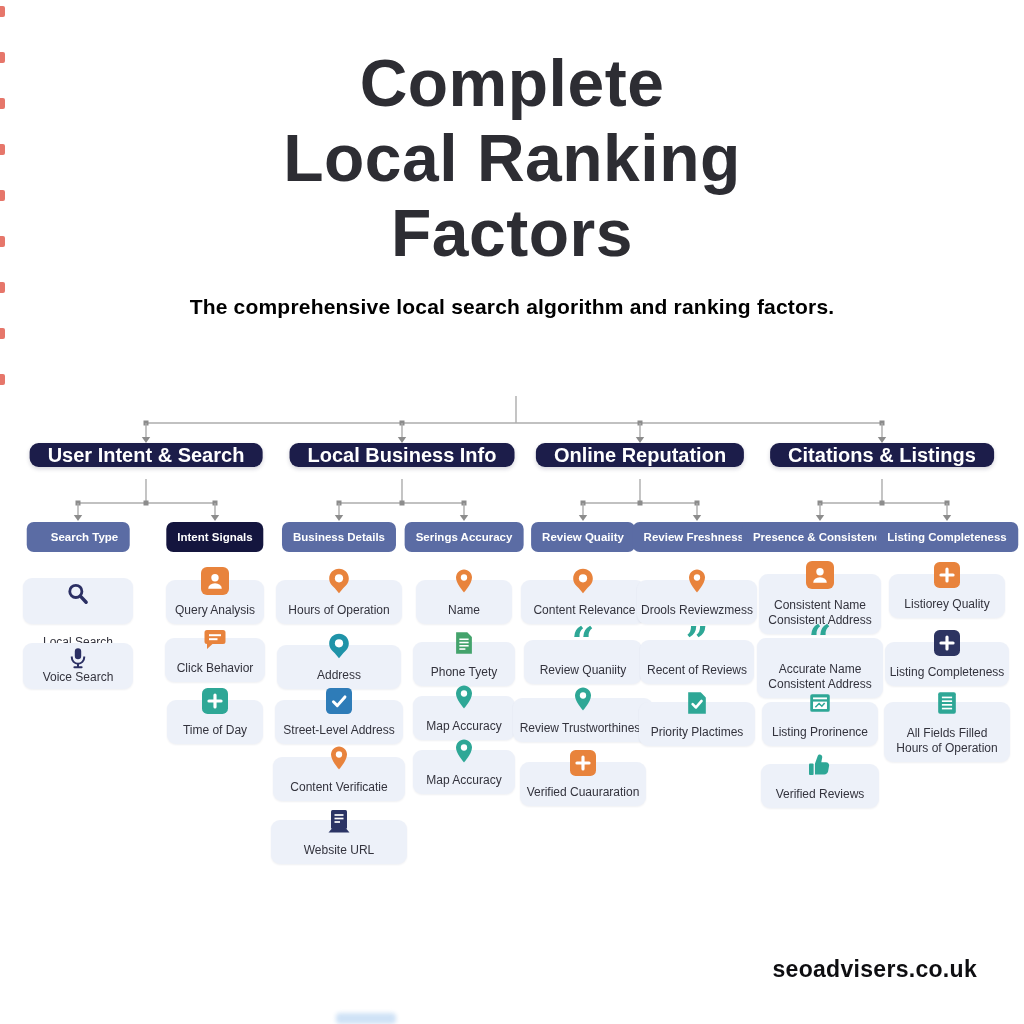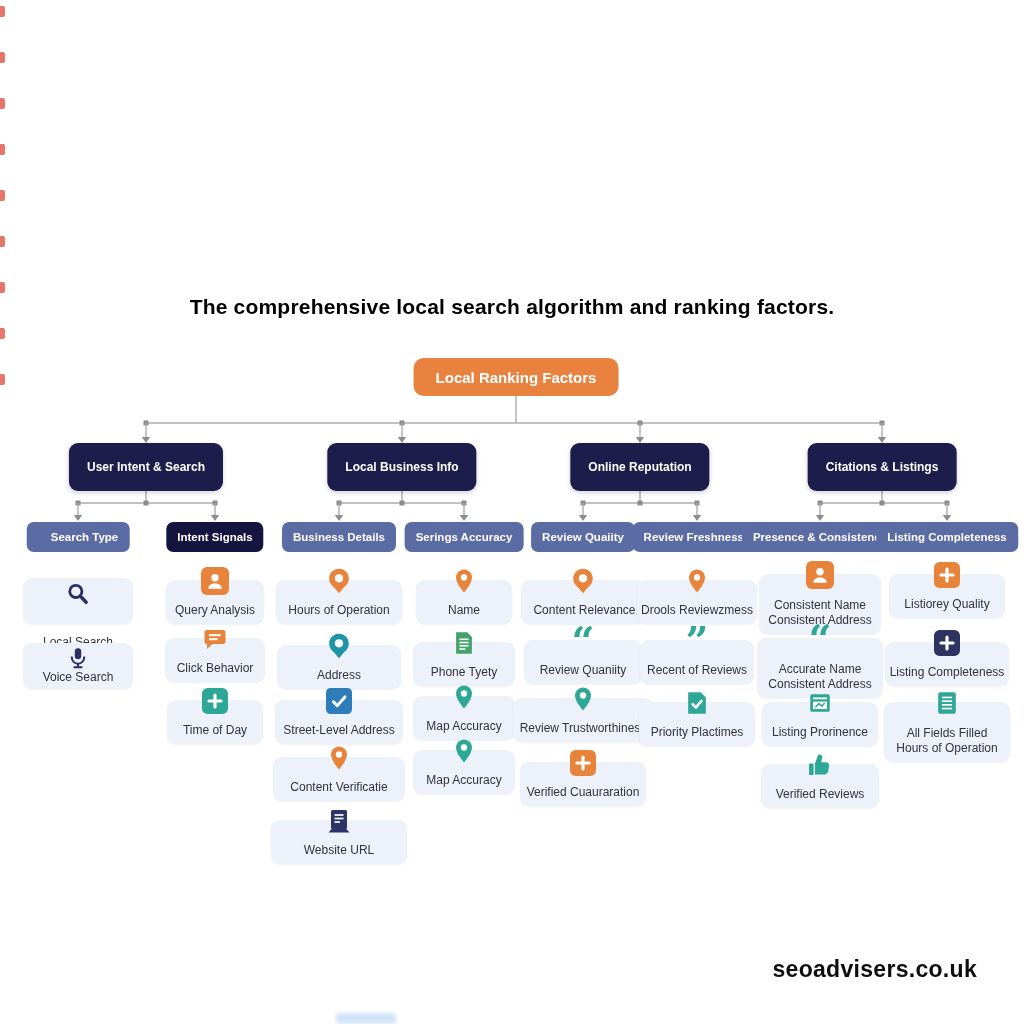--- a/index.html
+++ b/index.html
@@ -8,22 +8,22 @@
 
   .title{position:absolute;top:46px;left:0;width:100%;margin:0;text-align:center;
          font-size:66px;line-height:1.14;font-weight:800;letter-spacing:.5px;color:#2d2d33;white-space:pre-line;}
   .subtitle{position:absolute;top:295px;left:0;width:100%;margin:0;text-align:center;
             font-size:21px;font-weight:600;color:#000000;letter-spacing:.2px;}
 
   .node-root{position:absolute;left:516px;top:358px;transform:translateX(-50%);height:38px;
              background:#e8823e;border-radius:10px;display:flex;align-items:center;justify-content:center;
              color:#fff;font-weight:700;font-size:15px;padding:0 22px;white-space:nowrap;}
 
-  .branch{position:absolute;height:48px;transform:translateX(-50%);background:#1c1d4a;border-radius:9px;
-          display:flex;align-items:center;justify-content:center;color:#fff;font-weight:700;font-size:12px;
+  .branch{position:absolute;height:24px;transform:translateX(-50%);background:#1c1d4a;border-radius:9px;
+          display:flex;align-items:center;justify-content:center;color:#fff;font-weight:700;font-size:20px;
           padding:0 18px;white-space:nowrap;box-shadow:0 2px 4px rgba(20,20,60,.18);}
 
   .sub{position:absolute;height:30px;transform:translateX(-50%);border-radius:7px;
        display:flex;align-items:center;justify-content:center;color:#fff;font-weight:700;font-size:11.5px;
        padding:0 11px;white-space:nowrap;}
   .sub.slate{background:#5b6ca4;}
   .sub.navy{background:#14153e;}
 
   .card{position:absolute;background:#edf1f9;border-radius:9px;box-sizing:border-box;
         display:flex;flex-direction:column;align-items:center;justify-content:flex-end;
@@ -53,20 +53,23 @@
       <div class="edge-mark" style="top: 52px;"></div>
       <div class="edge-mark" style="top: 98px;"></div>
       <div class="edge-mark" style="top: 144px;"></div>
       <div class="edge-mark" style="top: 190px;"></div>
       <div class="edge-mark" style="top: 236px;"></div>
       <div class="edge-mark" style="top: 282px;"></div>
       <div class="edge-mark" style="top: 328px;"></div>
       <div class="edge-mark" style="top: 374px;"></div>
     </div>
 
+  <h1 class="title">Complete
+Local Ranking
+Factors</h1>
   <p class="subtitle">The comprehensive local search algorithm and ranking factors.</p>
 
   <svg id="connectors" width="1024" height="1024">
       <line x1="516" y1="396" x2="516" y2="423" stroke="#acacac" stroke-width="1.4"></line>
       <line x1="146" y1="423" x2="882" y2="423" stroke="#acacac" stroke-width="1.4"></line>
       <rect x="143.5" y="420.5" width="5" height="5" fill="#8c8c8c"></rect>
       <line x1="146" y1="423" x2="146" y2="437" stroke="#acacac" stroke-width="1.4"></line>
       <path d="M141.8 437 L150.2 437 L146 443 Z" fill="#8c8c8c"></path>
       <line x1="146" y1="479" x2="146" y2="503" stroke="#acacac" stroke-width="1.4"></line>
       <line x1="78" y1="503" x2="215" y2="503" stroke="#acacac" stroke-width="1.4"></line>
@@ -108,21 +111,20 @@
       <line x1="820" y1="503" x2="947" y2="503" stroke="#acacac" stroke-width="1.4"></line>
       <rect x="879.5" y="500.5" width="5" height="5" fill="#8c8c8c"></rect>
       <rect x="817.5" y="500.5" width="5" height="5" fill="#8c8c8c"></rect>
       <rect x="944.5" y="500.5" width="5" height="5" fill="#8c8c8c"></rect>
       <line x1="820" y1="503" x2="820" y2="515" stroke="#acacac" stroke-width="1.4"></line>
       <path d="M815.8 515 L824.2 515 L820 521 Z" fill="#8c8c8c"></path>
       <line x1="947" y1="503" x2="947" y2="515" stroke="#acacac" stroke-width="1.4"></line>
       <path d="M942.8 515 L951.2 515 L947 521 Z" fill="#8c8c8c"></path>
     </svg>
 
-  <div class="node-root">Local Ranking Factors</div>
 
   <div id="tree">
       <div class="branch" style="left: 146px; top: 443px;">User Intent &amp; Search</div>
       <div class="sub slate" style="left: 78px; top: 522px; padding-left: 24px;">Search Type</div>
       <div class="card inline-icon" style="left: 23px; top: 578px; width: 110px; height: 46px; gap: 28px;">
         <div class="card-icon">
           <svg width="26" height="26" viewBox="0 0 24 24">
             <circle cx="10" cy="9.6" r="5.6" fill="none" stroke="#2b2f63" stroke-width="2.6"></circle>
             <line x1="14.2" y1="14" x2="19.5" y2="19.6" stroke="#2b2f63" stroke-width="3.2" stroke-linecap="round"></line>
           </svg>

